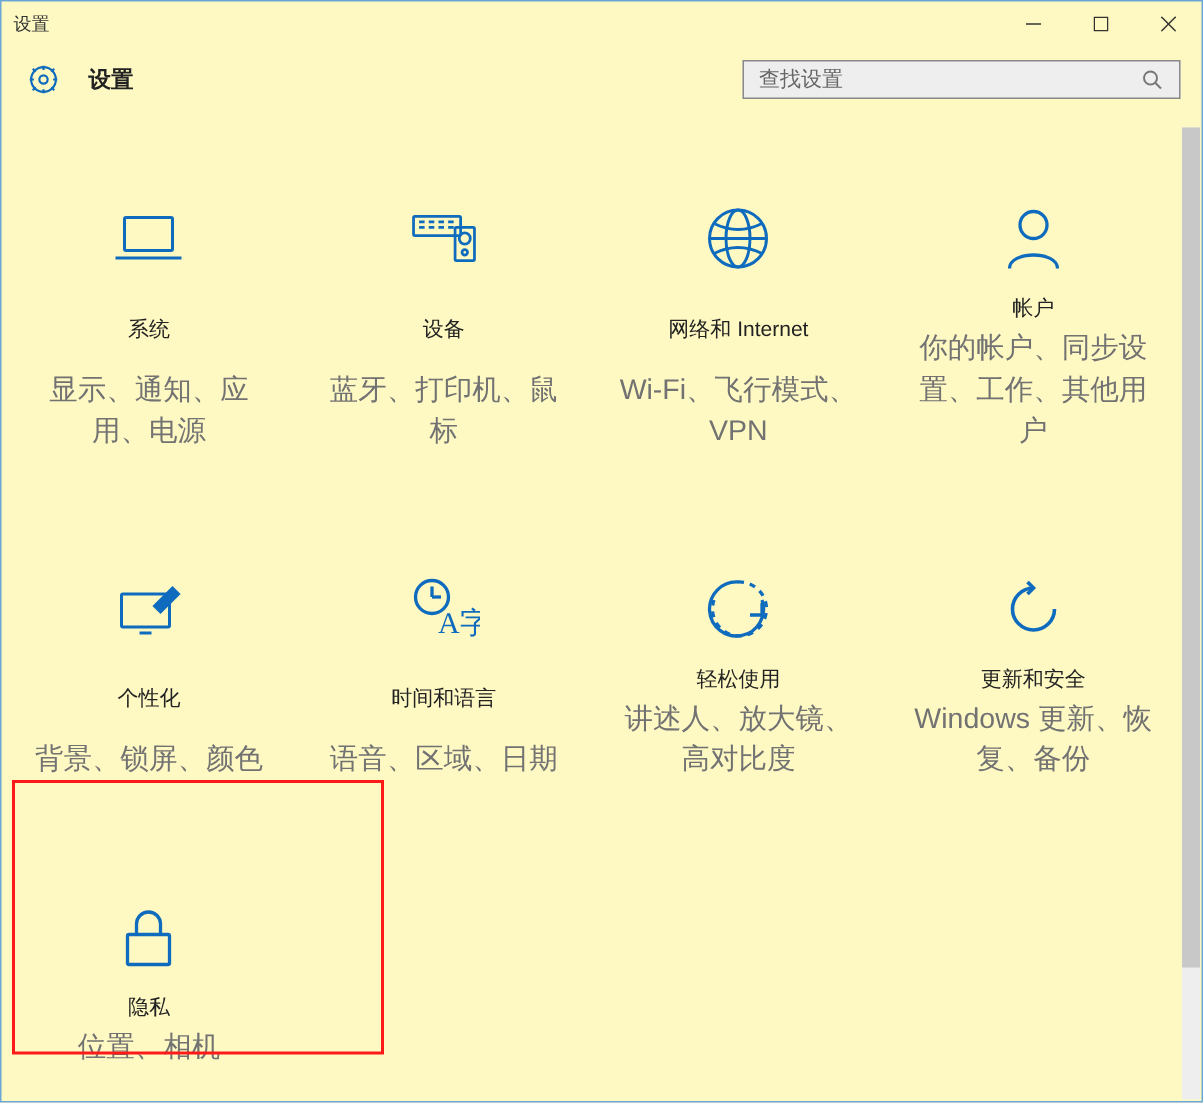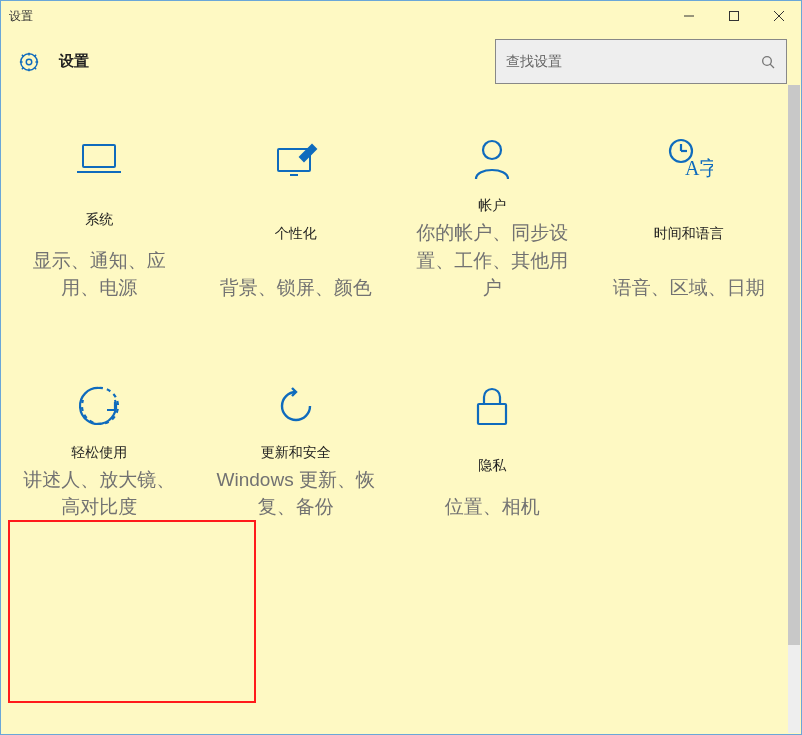--- a/index.html
+++ b/index.html
@@ -54,21 +54,21 @@
     font-size: 15px;
     font-weight: 600;
     color: #222;
   }
   .search-wrap {
     margin-left: auto;
     width: 292px;
   }
   .search {
     width: 100%;
-    height: 45px;
+    height: 26px;
     border: 1px solid #888;
     background: #eeeeee;
     display: flex;
     align-items: center;
     padding: 0 10px;
   }
   .search-text {
     flex: 1;
     font-size: 14px;
     color: #666;
@@ -200,43 +200,76 @@
         <span class="tile-icon">
           <svg width="48" height="40" viewBox="0 0 48 40" fill="none" stroke="#0f6bbd" stroke-width="2">
             <rect x="8" y="6" width="32" height="22" rx="1"></rect>
             <line x1="2" y1="33" x2="46" y2="33"></line>
           </svg>
         </span>
         <div class="tile-title">系统</div>
         <div class="tile-desc">显示、通知、应用、电源</div>
       </div>
 
-
+      <div class="tile">
+        <span class="tile-icon">
+          <svg width="52" height="40" viewBox="0 0 52 40" fill="none" stroke="#0f6bbd" stroke-width="2">
+            <rect x="4" y="4" width="34" height="14" rx="1"></rect>
+            <line x1="8" y1="8" x2="12" y2="8"></line>
+              <line x1="15" y1="8" x2="19" y2="8"></line>
+              <line x1="22" y1="8" x2="26" y2="8"></line>
+              <line x1="29" y1="8" x2="33" y2="8"></line>
+            <line x1="8" y1="12" x2="12" y2="12"></line>
+              <line x1="15" y1="12" x2="19" y2="12"></line>
+              <line x1="22" y1="12" x2="26" y2="12"></line>
+              <line x1="29" y1="12" x2="33" y2="12"></line>
+            <rect x="34" y="12" width="14" height="24" rx="1"></rect>
+            <circle cx="41" cy="20" r="4"></circle>
+              <circle cx="41" cy="30" r="2"></circle>
+          </svg>
+        </span>
+        <div class="tile-title">设备</div>
+        <div class="tile-desc">蓝牙、打印机、鼠标</div>
+      </div>
+
+      <div class="tile">
+        <span class="tile-icon">
+          <svg width="44" height="44" viewBox="0 0 44 44" fill="none" stroke="#0f6bbd" stroke-width="2">
+            <circle cx="22" cy="22" r="19"></circle>
+            <ellipse cx="22" cy="22" rx="8" ry="19"></ellipse>
+            <line x1="3" y1="22" x2="41" y2="22"></line>
+            <path d="M6 12 Q22 20 38 12"></path>
+            <path d="M6 32 Q22 24 38 32"></path>
+          </svg>
+        </span>
+        <div class="tile-title">网络和 Internet</div>
+        <div class="tile-desc">Wi-Fi、飞行模式、VPN</div>
+      </div>
+
+      <div class="tile">
+        <span class="tile-icon">
+          <svg width="40" height="44" viewBox="0 0 40 44" fill="none" stroke="#0f6bbd" stroke-width="2.2">
+            <circle cx="20" cy="13" r="9"></circle>
+            <path d="M4 42 C4 30 36 30 36 42"></path>
+          </svg>
+        </span>
+        <div class="tile-title">帐户</div>
+        <div class="tile-desc">你的帐户、同步设置、工作、其他用户</div>
+      </div>
 
       <div class="tile">
         <span class="tile-icon">
           <svg width="48" height="40" viewBox="0 0 48 40" fill="none" stroke="#0f6bbd" stroke-width="2">
             <rect x="6" y="10" width="32" height="22" rx="1"></rect>
             <line x1="18" y1="36" x2="26" y2="36"></line>
             <path d="M28 18 L40 6 L44 10 L32 22 Z" fill="#0f6bbd" stroke="#0f6bbd"></path>
           </svg>
         </span>
         <div class="tile-title">个性化</div>
         <div class="tile-desc">背景、锁屏、颜色</div>
-      </div>
-
-      <div class="tile">
-        <span class="tile-icon">
-          <svg width="40" height="44" viewBox="0 0 40 44" fill="none" stroke="#0f6bbd" stroke-width="2.2">
-            <circle cx="20" cy="13" r="9"></circle>
-            <path d="M4 42 C4 30 36 30 36 42"></path>
-          </svg>
-        </span>
-        <div class="tile-title">帐户</div>
-        <div class="tile-desc">你的帐户、同步设置、工作、其他用户</div>
       </div>
 
       <div class="tile">
         <span class="tile-icon">
           <svg width="48" height="44" viewBox="0 0 48 44" fill="none" stroke="#0f6bbd" stroke-width="2.2">
             <circle cx="16" cy="14" r="11"></circle>
             <line x1="16" y1="14" x2="16" y2="7"></line>
               <line x1="16" y1="14" x2="22" y2="14"></line>
             <text x="20" y="38" font-size="20" fill="#0f6bbd" stroke="none" font-family="Microsoft YaHei">A字</text>
           </svg>

